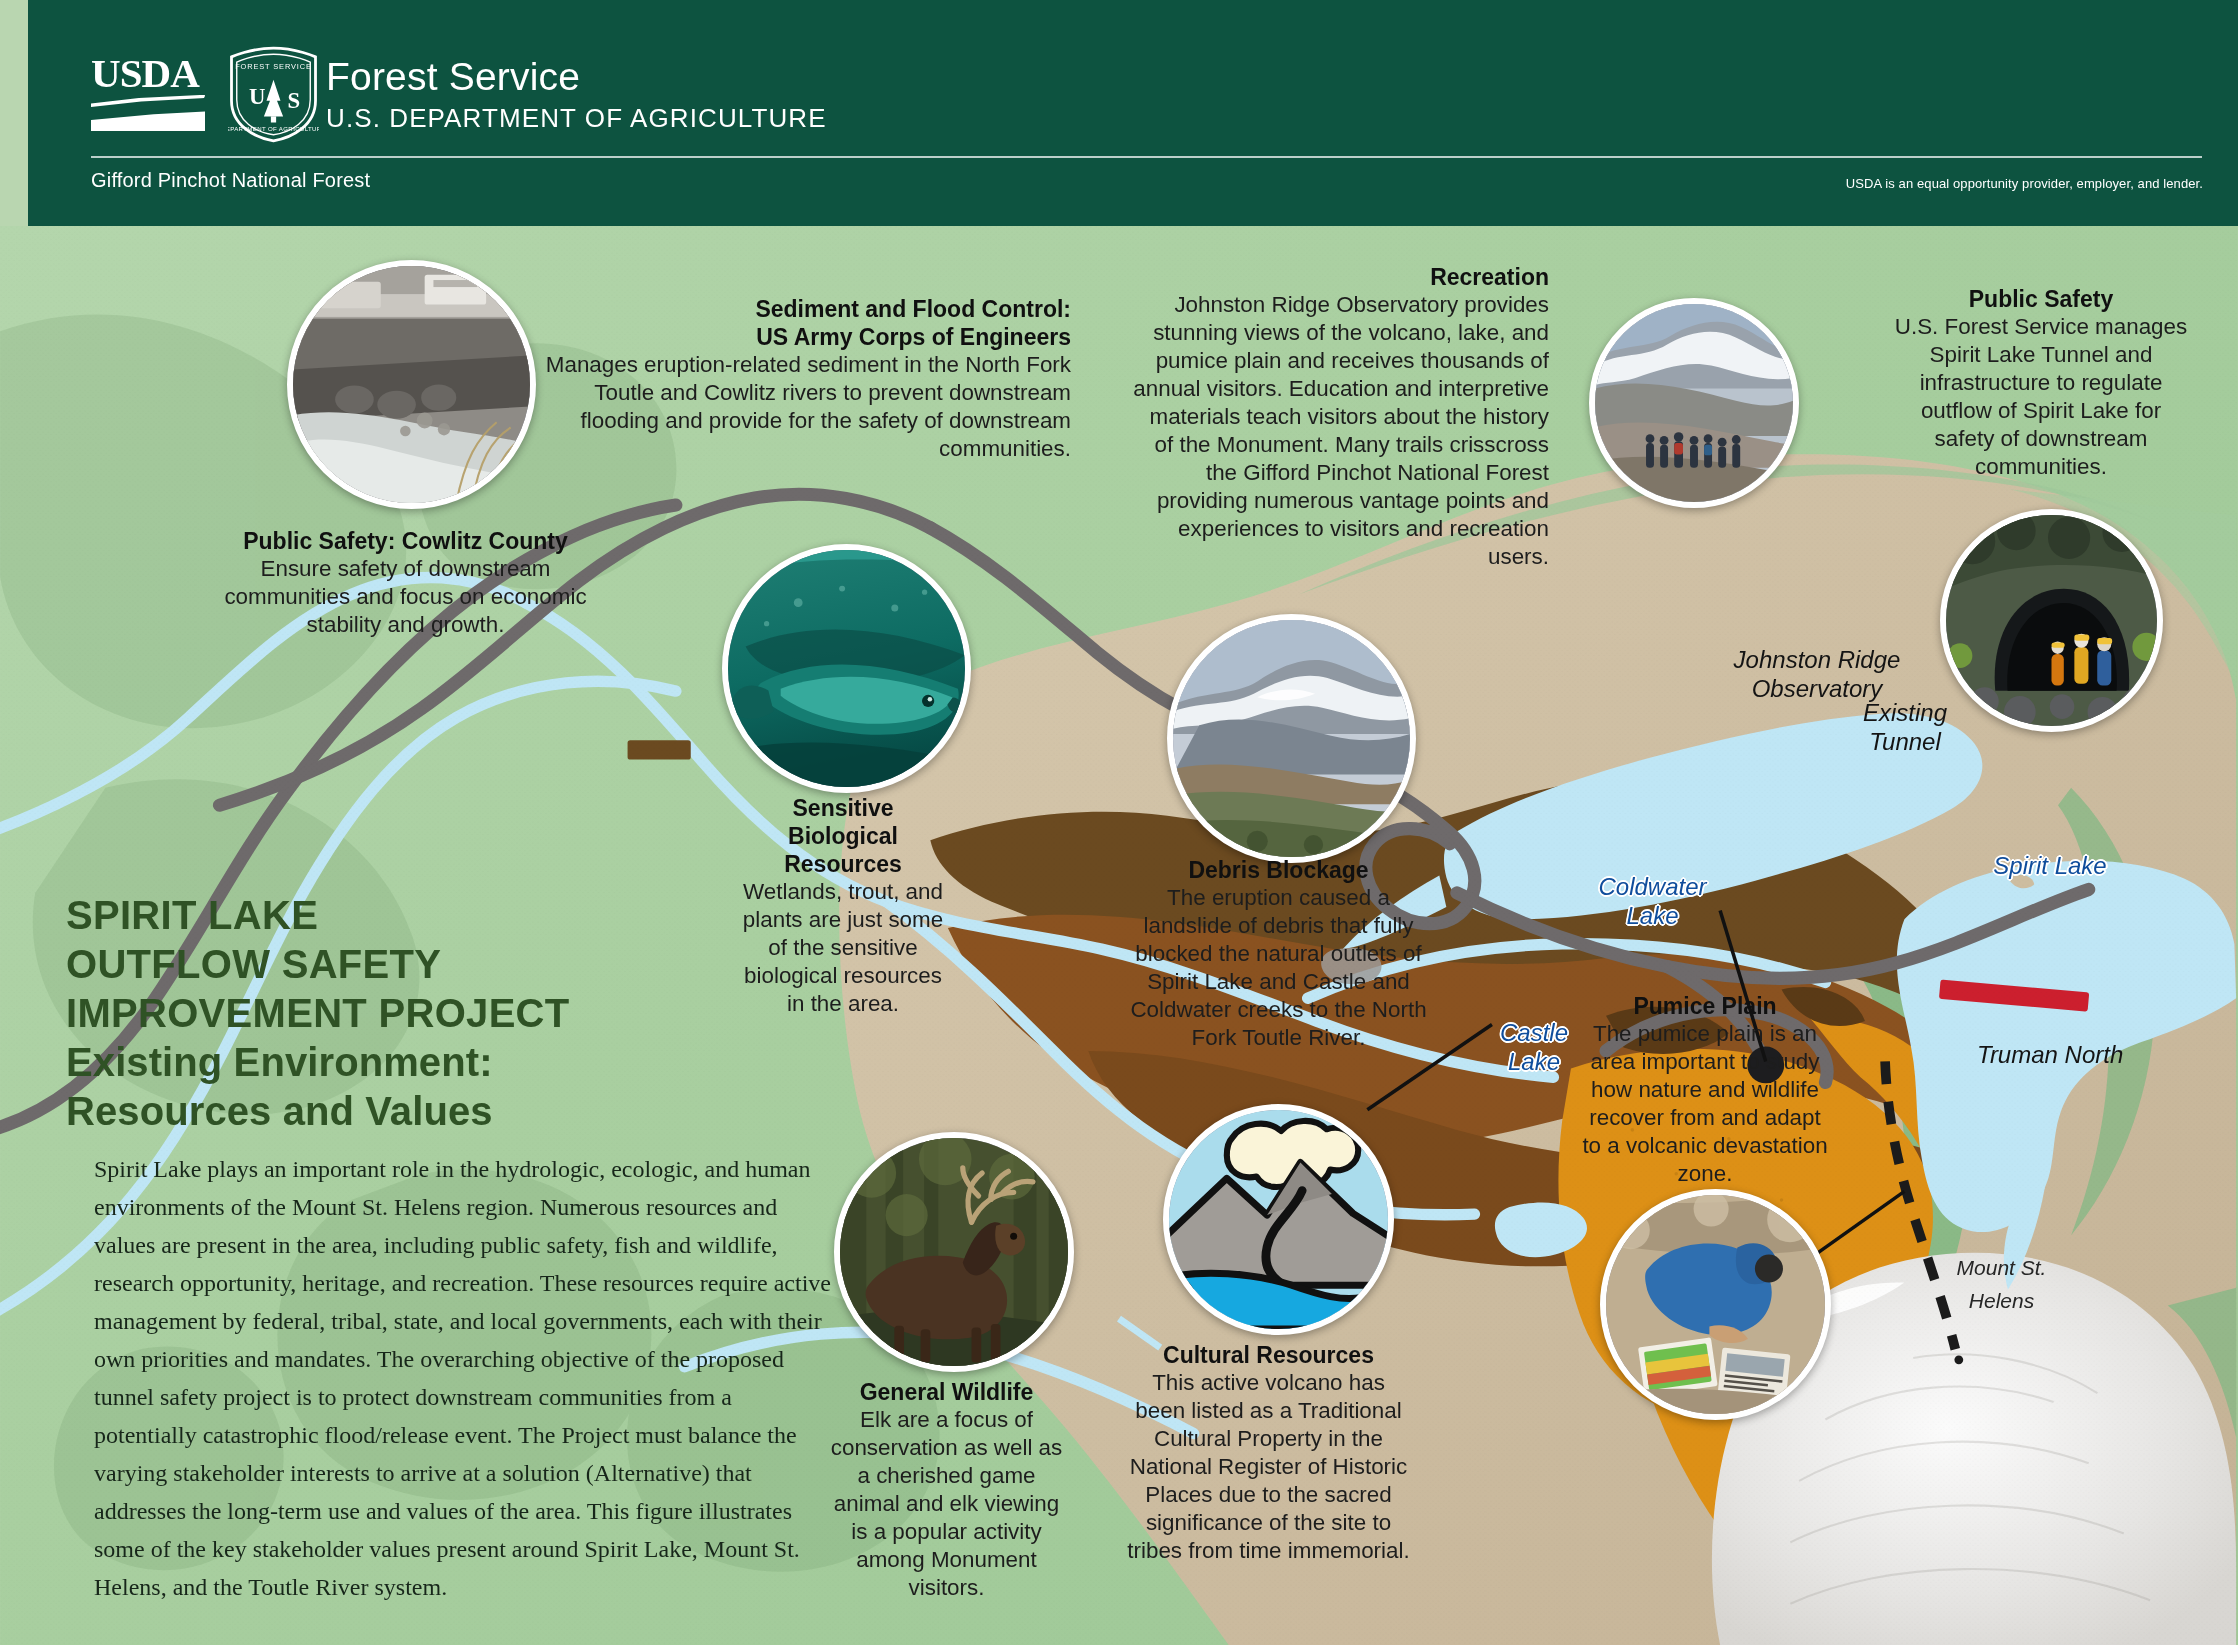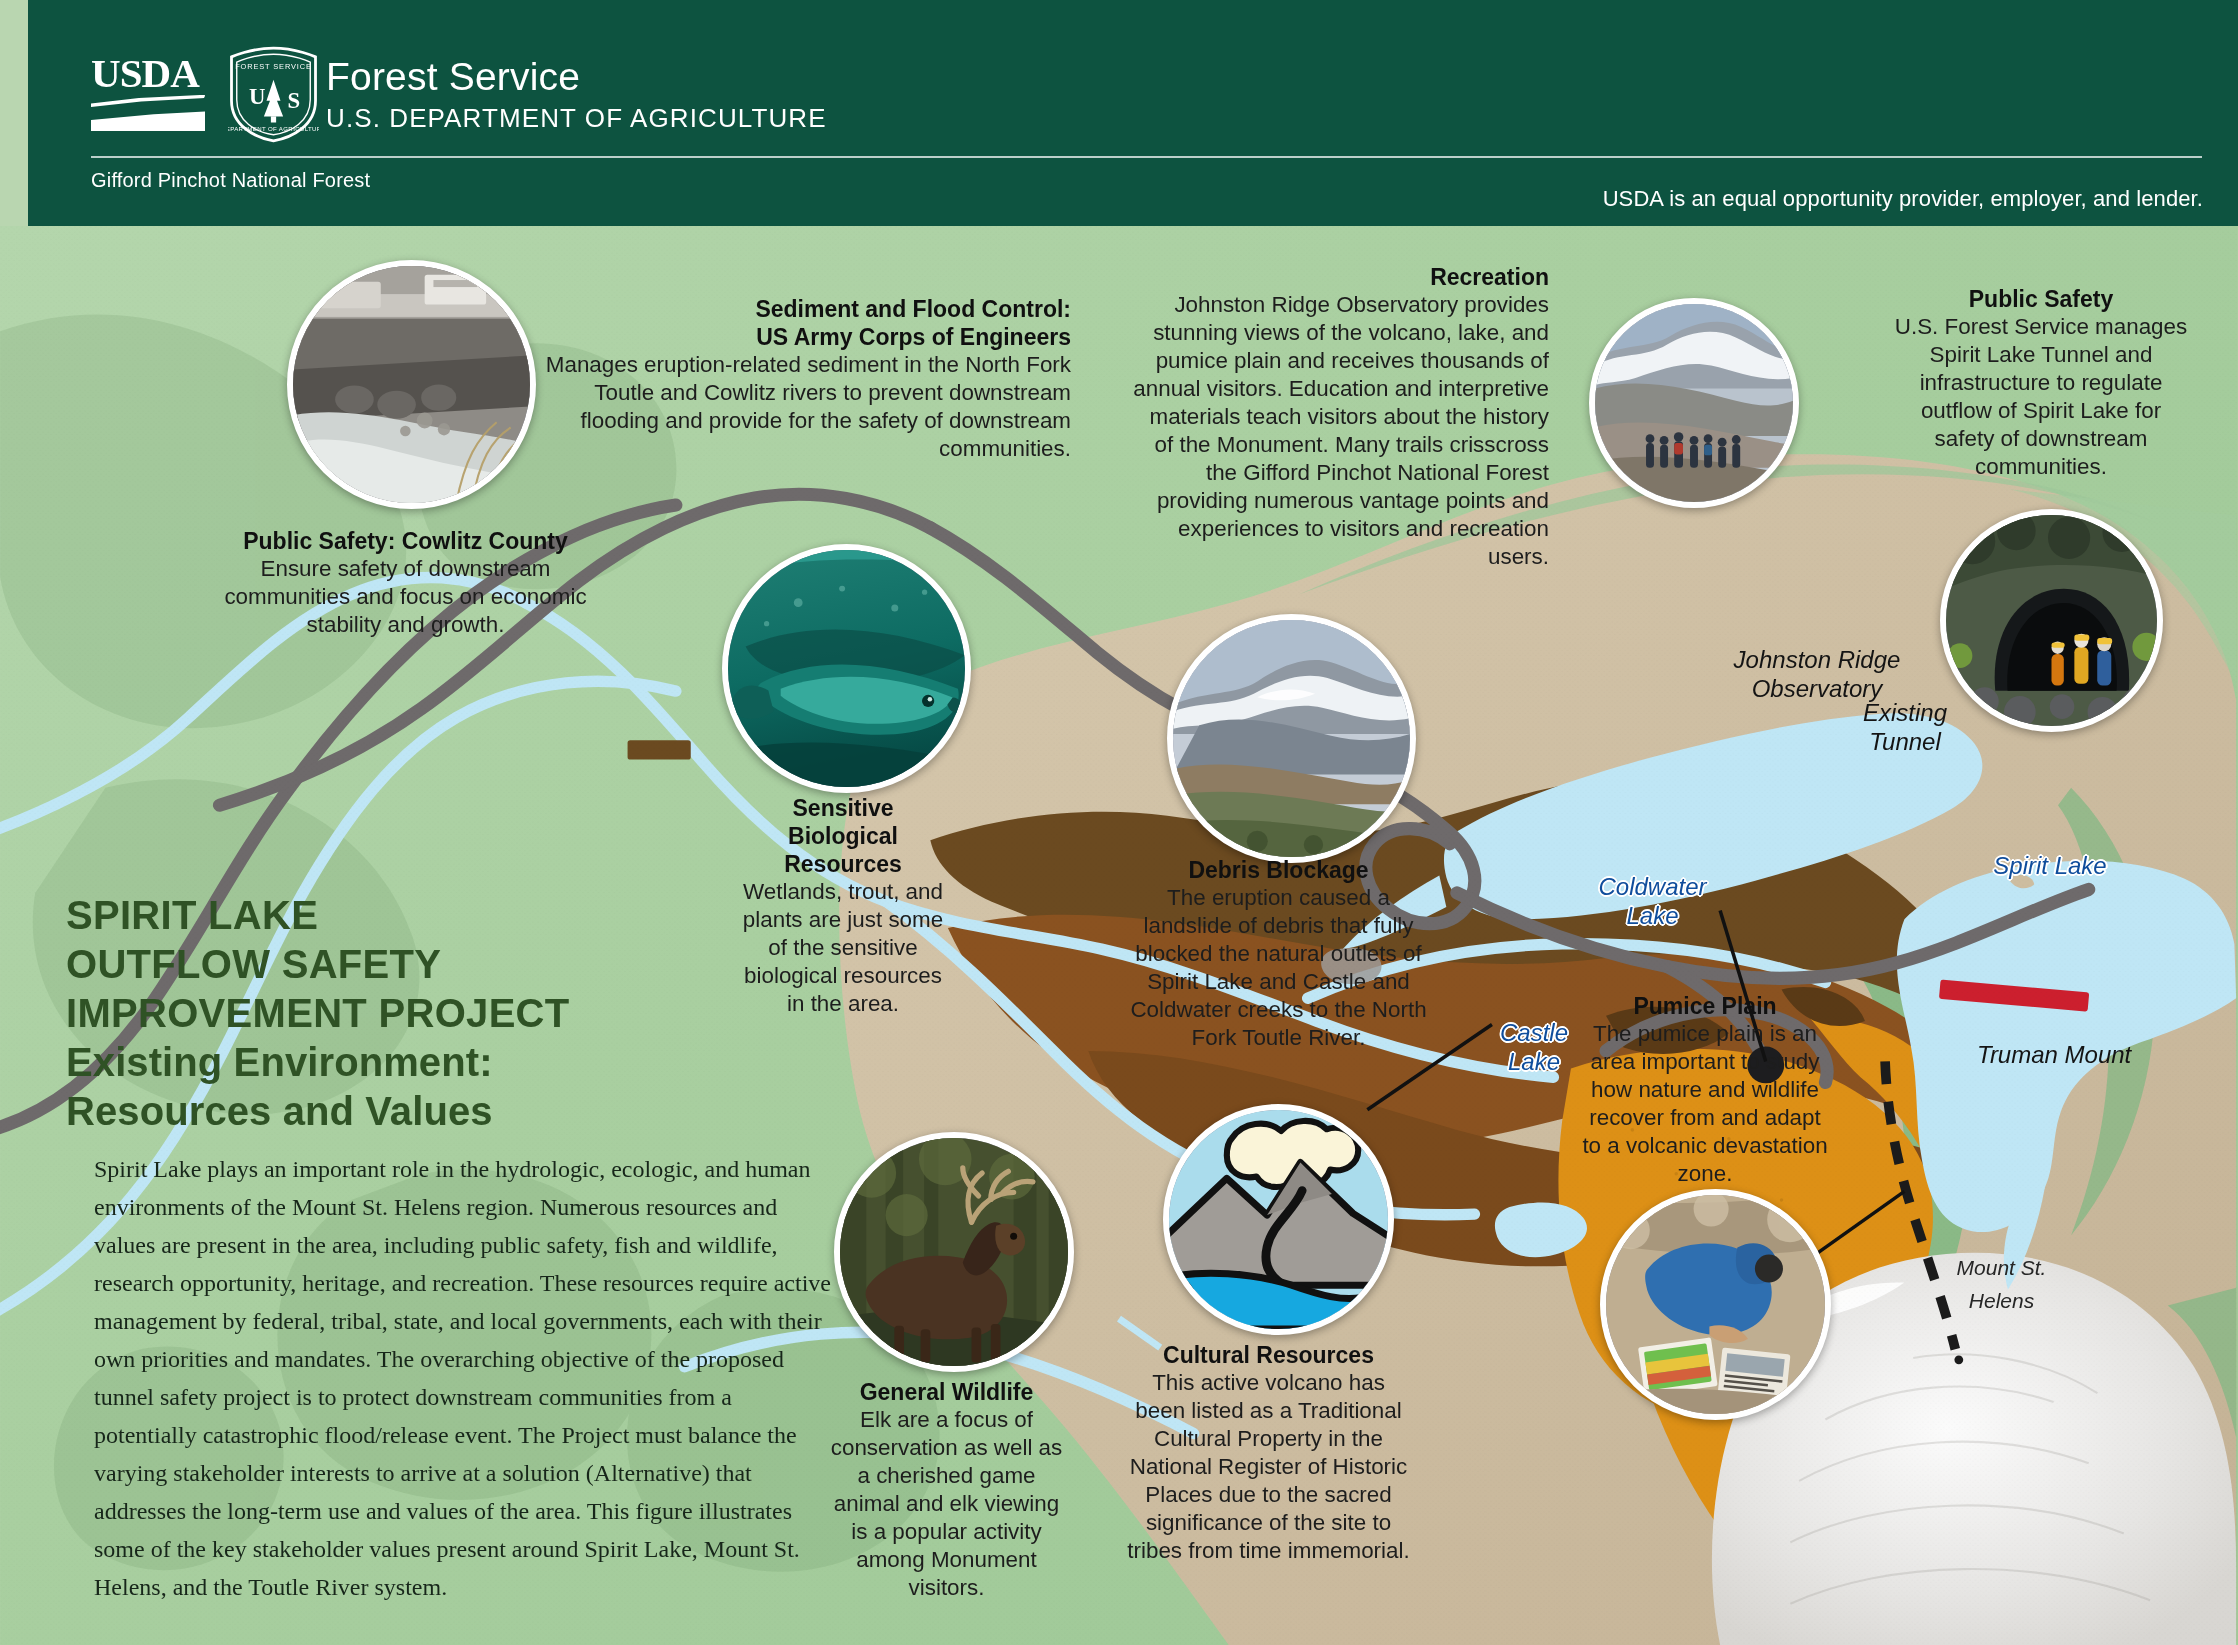--- a/index.html
+++ b/index.html
@@ -89,23 +89,23 @@
   }
   .header-sub {
     position: absolute;
     left: 63px; top: 169px;
     color: #ffffff;
     font-size: 20px;
     letter-spacing: 0.2px;
   }
   .header-eeo {
     position: absolute;
-    right: 63px; top: 186px;
+    right: 63px; top: 176px;
     color: #ffffff;
-    font-size: 22px;
+    font-size: 13px;
     letter-spacing: 0.1px;
   }
 
   
   .map-canvas {
     position: absolute;
     left: 0; top: 226px;
     width: 2238px; height: 1419px;
     overflow: hidden;
   }
@@ -464,21 +464,21 @@
   <div class="map-label dark" style="left:1703px; top:645px; width:228px;">
     <div>Johnston Ridge</div>
     <div>Observatory</div>
   </div>
 
   <div class="map-label dark" style="left:1826px; top:698px; width:158px;">
     <div>Existing</div>
     <div>Tunnel</div>
   </div>
 
-  <div class="map-label dark" style="left:1977px; top:1040px; width:228px; text-align:left;">Truman Mount</div>
+  <div class="map-label dark" style="left:1977px; top:1040px; width:228px; text-align:left;">Truman North</div>
 
   <div class="map-label mount" style="left:1896px; top:1251px; width:211px;">
     <div>Mount St.</div>
     <div>Helens</div>
   </div>
 
   <div class="photo" style="left:287px; top:260px; width:237px; height:237px;">
     <svg width="237" height="237" viewBox="0 0 270 270">
       <rect width="270" height="270" fill="#8e8b86"></rect>
       <rect y="0" width="270" height="86" fill="#a5a29c"></rect>

